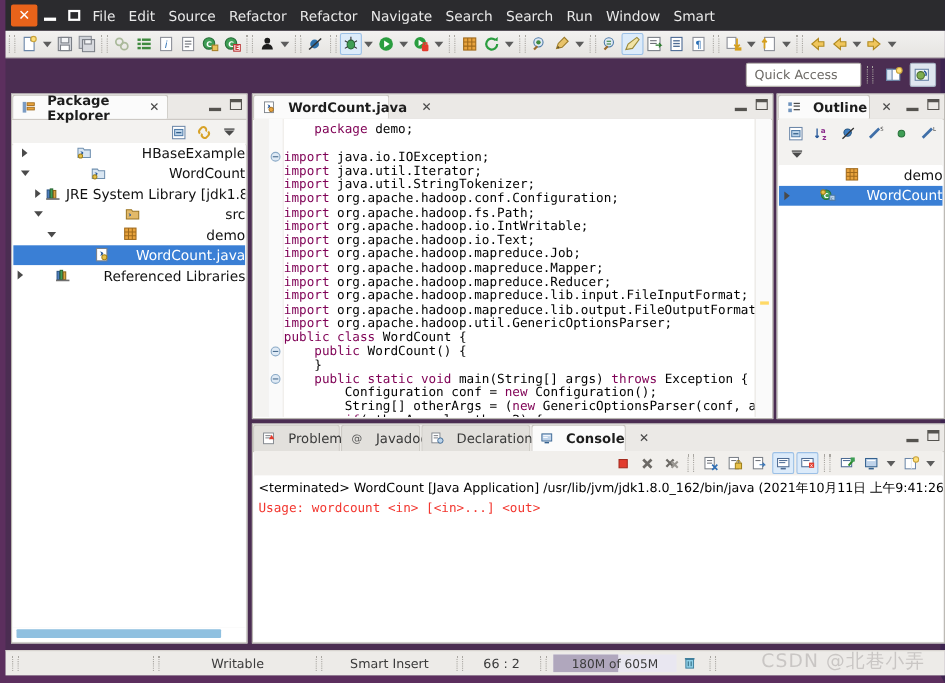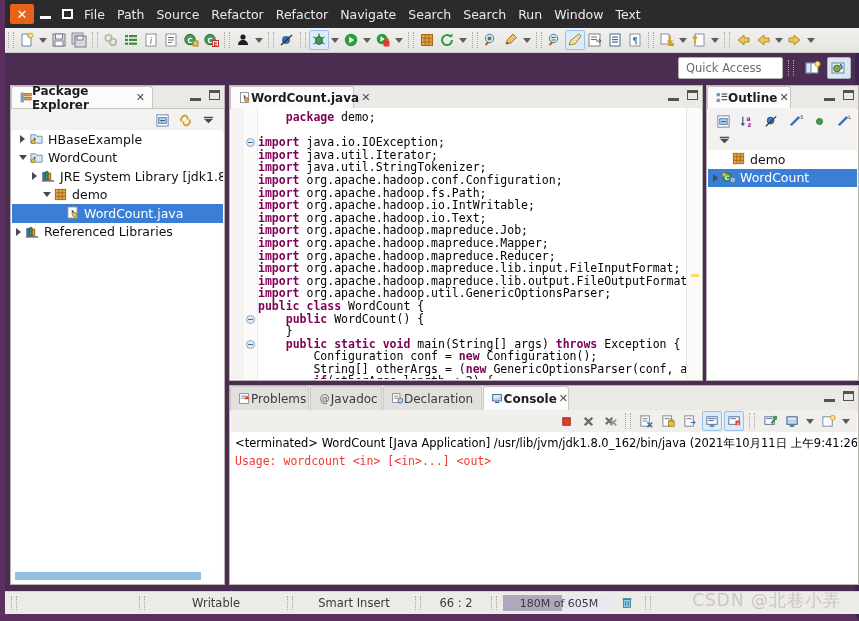--- a/index.html
+++ b/index.html
@@ -41,52 +41,52 @@
   .qarow{position:absolute;right:4px;top:53px;height:30px;display:flex;align-items:center;}
   .qaccess{width:96px;height:20px;background:#fff;border:1px solid #b5b2ad;border-radius:2px;
            font-size:11.5px;color:#6d6a66;display:flex;align-items:center;padding-left:7px;margin-left:24px;}
   .qgrip{width:4px;height:16px;margin:0 5px;border-left:1px dotted #a9a6a1;border-right:1px dotted #a9a6a1;}
   .perspbtn{width:24px;height:22px;margin-left:2px;display:flex;align-items:center;justify-content:center;}
   .perspbtn.act{background:#dfe6ef;border:1px solid #a8b4c4;border-radius:2px;box-sizing:border-box;}
 
   
   .view{position:absolute;background:#fbfbfb;border:1px solid #b8b5b0;box-sizing:border-box;}
   .vtabbar{height:22px;position:relative;background:#ebe9e6;border-bottom:1px solid #c9c6c1;}
-  .vtab{position:absolute;left:0;top:0;height:22px;display:flex;align-items:center;gap:0;
+  .vtab{position:absolute;left:0;top:0;height:22px;display:flex;align-items:center;gap:11px;
         padding:0 7px;background:#fbfbfb;border:1px solid #c9c6c1;border-bottom:none;
-        border-radius:3px 3px 0 0;box-sizing:border-box;font-size:12px;font-weight:bold;color:#1d1d1d;}
+        border-radius:3px 3px 0 0;box-sizing:border-box;font-size:12px;font-weight:bold;color:#1d1d1d;justify-content:space-between;}
   .vtab.unsel{background:#e2e0dc;font-weight:normal;color:#3a3a3a;border-color:#cdcac5;}
   .xmark{font-size:11px;color:#4a4a4a;font-weight:normal;margin-left:2px;}
   .vbtns{position:absolute;right:4px;top:3px;display:flex;align-items:center;gap:8px;}
   .minb{width:11px;height:9px;border:1px solid #55534f;border-top:none;border-left:none;border-right:none;
         border-bottom-width:3px;}
   .maxb{width:11px;height:10px;border:1px solid #55534f;box-sizing:border-box;border-top-width:3px;}
   .vtoolbar{height:22px;background:#f3f2f0;border-bottom:1px solid #e0ded9;
             display:flex;align-items:center;justify-content:flex-end;padding-right:6px;gap:3px;}
 
   
-  .trow{height:18.5px;display:flex;align-items:center;font-size:12.5px;white-space:nowrap;color:#111;}
+  .trow{height:18.5px;display:flex;align-items:center;font-size:12.5px;white-space:nowrap;color:#111;justify-content:space-between;}
   .trow.sel{background:#3a7fd5;color:#fff;}
   .arrow{width:13px;height:18px;display:flex;align-items:center;justify-content:center;flex:0 0 13px;}
   .arrow i{display:block;width:0;height:0;border-top:4px solid transparent;border-bottom:4px solid transparent;
            border-left:5px solid #4a4a4a;}
   .arrow.open i{border-left:4px solid transparent;border-right:4px solid transparent;
                 border-top:5px solid #4a4a4a;border-bottom:none;}
   .ticon{width:16px;height:16px;margin-right:3px;flex:0 0 16px;position:relative;}
 
   
   .ruler{position:absolute;left:0;top:0;width:13px;bottom:0;background:#f4f3f1;border-right:1px solid #e3e1dd;}
   .folding{position:absolute;left:13px;top:0;width:13px;bottom:0;background:#fafafa;border-right:1px solid #eeece8;}
   .fold{position:absolute;left:2px;width:9px;height:9px;border:1px solid #8aa9c6;border-radius:50%;
         background:#dfeaf5;box-sizing:border-box;}
   .fold::after{content:"";position:absolute;left:1px;top:3px;width:5px;height:1px;background:#4a6d90;}
   .code{position:absolute;left:27px;top:0;right:14px;bottom:0;overflow:hidden;
         font-family:"DejaVu Sans Mono","Liberation Mono",monospace;font-size:11.5px;line-height:12.6px;
         white-space:pre;padding-top:3px;}
-  .kw{color:#7f0055;font-weight:bold;}
+  .kw{color:#7f0055;font-weight:normal;}
   .pl{color:#000;}
   .vtick{position:absolute;right:0;top:0;width:14px;bottom:0;background:#fafafa;border-left:1px solid #e8e6e2;}
   .ovmark{position:absolute;right:2px;width:8px;height:3px;background:#ffd966;}
 
   
   .conline{font-family:"DejaVu Sans","Liberation Sans",sans-serif;font-size:11.5px;white-space:nowrap;}
   .conerr{font-family:"DejaVu Sans Mono","Liberation Mono",monospace;font-size:11.5px;color:#f2362f;white-space:pre;}
 
   
   .statusbar{position:absolute;left:0;bottom:0;width:854px;height:22px;background:#edebe8;
@@ -110,30 +110,30 @@
       <div class="wbtn close">✕</div>
       <div class="wbtn">
           <span class="min"></span>
         </div>
       <div class="wbtn">
           <span class="max"></span>
         </div>
     </div>
     <div class="menus">
       <span>File</span>
-      <span>Path</span>
+      <span>Edit</span>
       <span>Source</span>
       <span>Refactor</span>
       <span>Refactor</span>
       <span>Navigate</span>
       <span>Search</span>
       <span>Search</span>
       <span>Run</span>
       <span>Window</span>
-      <span>Text</span>
+      <span>Smart</span>
     </div>
   </div>
 
   <div class="coolbar">
     <div class="tgrip"></div>
 
     <div class="ti">
       <svg width="16" height="16" viewBox="0 0 16 16">
           <path d="M3 2h6l3 3v9H3z" fill="#fff" stroke="#6b86a8"></path>
           <path d="M9 2v3h3" fill="#dce8f5" stroke="#6b86a8"></path>
@@ -457,20 +457,32 @@
             </span>
             <span class="ticon">
               <svg width="15" height="15" viewBox="0 0 16 16">
                 <rect x="2" y="5" width="2.4" height="8" fill="#4f7fbf" stroke="#2a5282"></rect>
                 <rect x="5" y="4" width="2.4" height="9" fill="#3f9e55" stroke="#25642f"></rect>
                 <rect x="8" y="5.5" width="2.4" height="7.5" fill="#d9a23d" stroke="#8a6417"></rect>
                 <rect x="1" y="13" width="13" height="1.6" fill="#6f6f6f"></rect>
               </svg>
             </span>
             <span>JRE System Library [jdk1.8.0_16</span>
+          </div>
+          <div class="trow" style="padding-left: 16px;">
+            <span class="arrow open">
+              <i></i>
+            </span>
+            <span class="ticon">
+              <svg width="15" height="15" viewBox="0 0 16 16">
+                <path d="M2 4h5l1 1.4h6V13H2z" fill="#e2b969" stroke="#9a7523"></path>
+                <path d="M4 7.5c1.6.7 1.6 2 0 2.7 1.6 0 2.6-.6 2.6-1.3S5.6 7.5 4 7.5z" fill="#2a5a9a"></path>
+              </svg>
+            </span>
+            <span>src</span>
           </div>
           <div class="trow" style="padding-left: 28px;">
             <span class="arrow open">
               <i></i>
             </span>
             <span class="ticon">
               <svg width="15" height="15" viewBox="0 0 16 16">
                 <rect x="2.5" y="2.5" width="11" height="11" fill="#e8a33d" stroke="#a06a1c"></rect>
                 <line x1="2.5" y1="6.2" x2="13.5" y2="6.2" stroke="#a06a1c"></line>
                 <line x1="2.5" y1="9.9" x2="13.5" y2="9.9" stroke="#a06a1c"></line>

